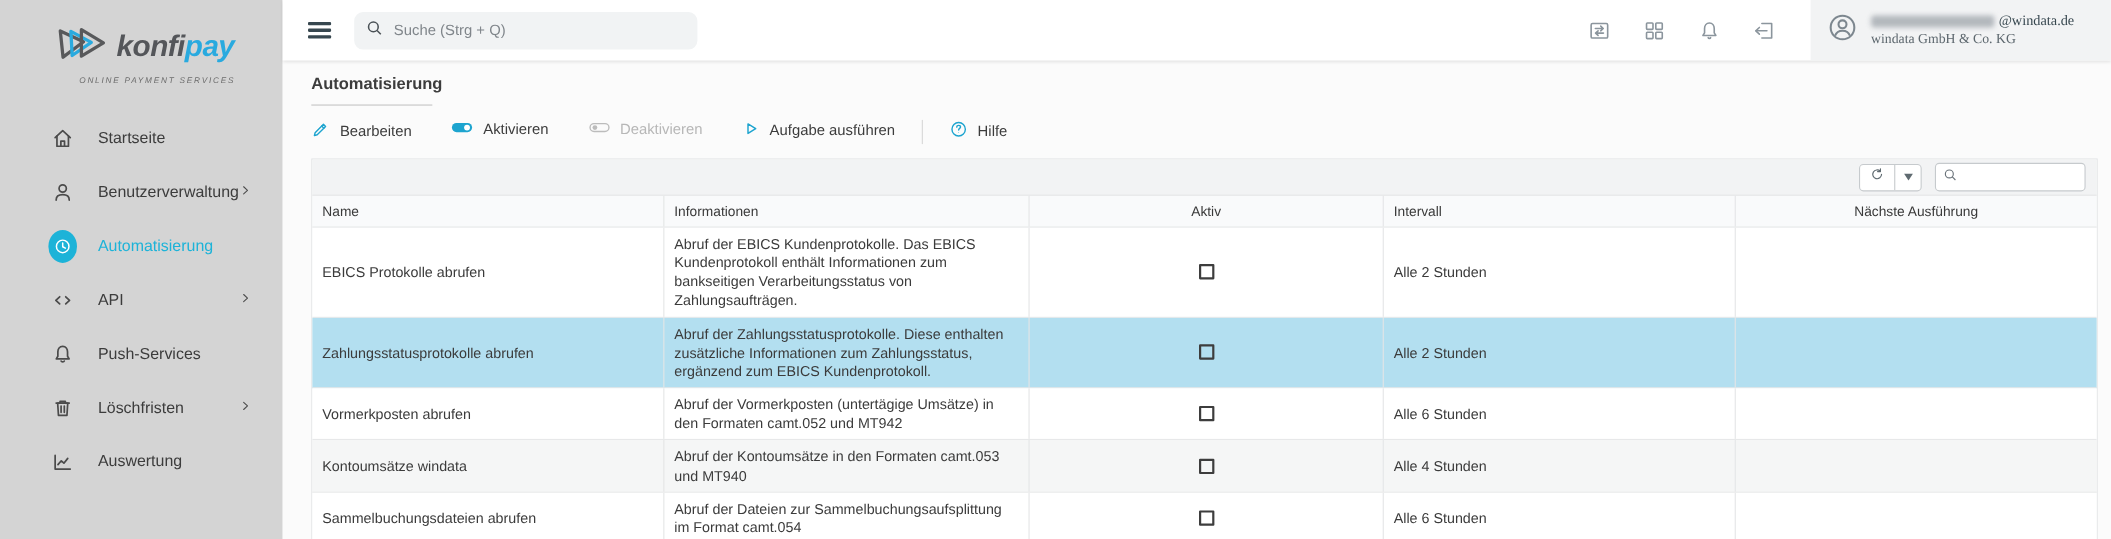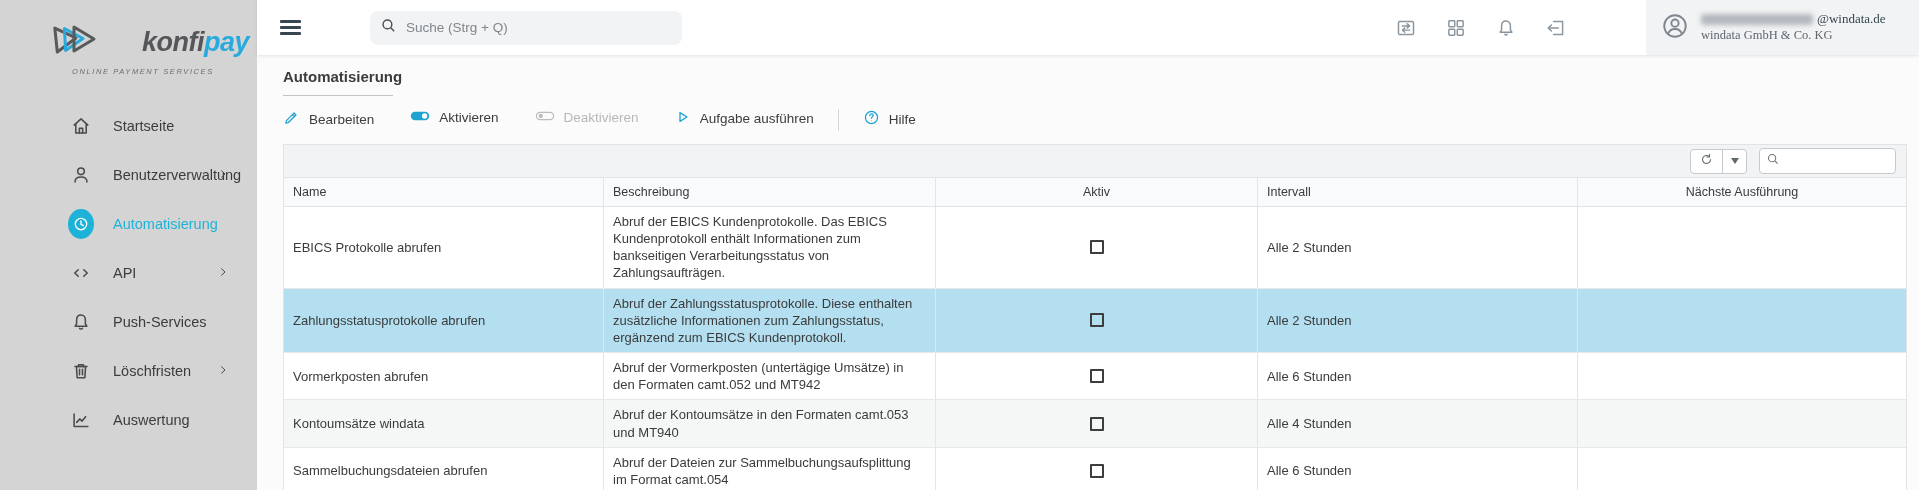--- a/index.html
+++ b/index.html
@@ -3,39 +3,39 @@
 <meta charset="utf-8">
 <style>
   * { margin:0; padding:0; box-sizing:border-box; }
   html,body { width:1919px; height:490px; overflow:hidden; background:#fff;
               font-family:"Liberation Sans", sans-serif; }
   .app { display:flex; width:1919px; height:490px; }
 
   
   .sidebar { width:257px; height:490px; background:#d4d4d4; flex:0 0 257px; }
   .brand { padding:20px 0 0 50px; height:101px; cursor:pointer; }
-  .brand-row { display:flex; align-items:center;gap:36px; }
+  .brand-row { display:flex; align-items:center; }
   .brand-text { font-size:27px; font-weight:bold; font-style:italic; letter-spacing:-0.5px; margin-left:4px; }
   .brand-left { color:#54565a; }
   .brand-right { color:#29aadf; }
   .brand-tagline { font-size:7.5px; font-style:italic; letter-spacing:1.6px; color:#6d6d6d; margin:3px 0 0 22px; }
   .nav { margin-top:0; }
-  .nav-item { height:49px; display:flex; align-items:center; padding-left:68px; position:relative; cursor:pointer; }
+  .nav-item { height:49px; display:flex; align-items:center; padding-left:44px; position:relative; cursor:pointer; }
   .nav-icon { width:26px; height:26px; display:flex; align-items:center; justify-content:center; margin-right:19px; }
   .nav-icon svg { stroke:#4b4b4b; fill:none; stroke-width:1.7; stroke-linecap:round; stroke-linejoin:round; }
   .nav-label { font-size:14.5px; color:#3c3c3c; }
   .nav-item.active .nav-label { color:#1db3d8; }
   .active-disc { width:30px; height:30px; border-radius:50%; background:#1db3d8; display:flex; align-items:center; justify-content:center; }
   .active-disc svg { stroke:#fff; stroke-width:1.8; fill:none; stroke-linecap:round; stroke-linejoin:round; }
   .nav-chevron { position:absolute; right:28px; top:50%; transform:translateY(-50%); }
   .nav-chevron svg { stroke:#4b4b4b; fill:none; stroke-width:2; stroke-linecap:round; stroke-linejoin:round; }
 
   
   .main { flex:1; display:flex; flex-direction:column; background:#fbfbfb; }
-  .topbar { height:55px; background:#fff; display:flex; align-items:center; box-shadow:0 1px 3px rgba(0,0,0,.10); position:relative; z-index:2;gap:48px; }
+  .topbar { height:55px; background:#fff; display:flex; align-items:center; box-shadow:0 1px 3px rgba(0,0,0,.10); position:relative; z-index:2; }
   .hamburger { margin-left:23px; width:21px; cursor:pointer; }
   .hamburger span { display:block; height:2.5px; background:#37474f; margin:3.5px 0; border-radius:1px; }
   .searchpill { margin-left:21px; width:312px; height:34px; background:#f1f3f4; border-radius:8px; display:flex; align-items:center; padding:0 10px; }
   .searchpill svg { stroke:#4a5156; fill:none; stroke-width:2; }
   .searchpill input { border:0; outline:0; background:transparent; font-size:13.5px; color:#37474f; margin-left:9px; width:250px; font-family:"Liberation Sans",sans-serif; }
   .searchpill input::placeholder { color:#80868b; opacity:1; }
   .topbar-spacer { flex:1; }
   .tb-icons { display:flex; align-items:center; gap:26px; margin-right:30px; }
   .tb-iconbtn { width:24px; height:24px; display:flex; align-items:center; justify-content:center; cursor:pointer; }
   .tb-iconbtn svg { stroke:#8b959d; fill:none; stroke-width:1.6; stroke-linecap:round; stroke-linejoin:round; }
@@ -350,21 +350,21 @@
                   <circle cx="10.5" cy="10.5" r="6.2"></circle>
                   <path d="M15.2 15.2 L20 20"></path>
                 </svg>
             </span>
             <input type="text" value="" style="">
           </div>
         </div>
 
         <div class="grid-row thead">
           <div class="th">Name</div>
-          <div class="th">Beschreibung</div>
+          <div class="th">Informationen</div>
           <div class="th center">Aktiv</div>
           <div class="th">Intervall</div>
           <div class="th center">Nächste Ausführung</div>
         </div>
 
         <div class="grid-row trow r1">
           <div class="td">EBICS Protokolle abrufen</div>
           <div class="td">Abruf der EBICS Kundenprotokolle. Das EBICS Kundenprotokoll enthält Informationen zum bankseitigen Verarbeitungsstatus von Zahlungsaufträgen.</div>
           <div class="td center">
               <span class="checkbox" role="checkbox" aria-checked="false"></span>

